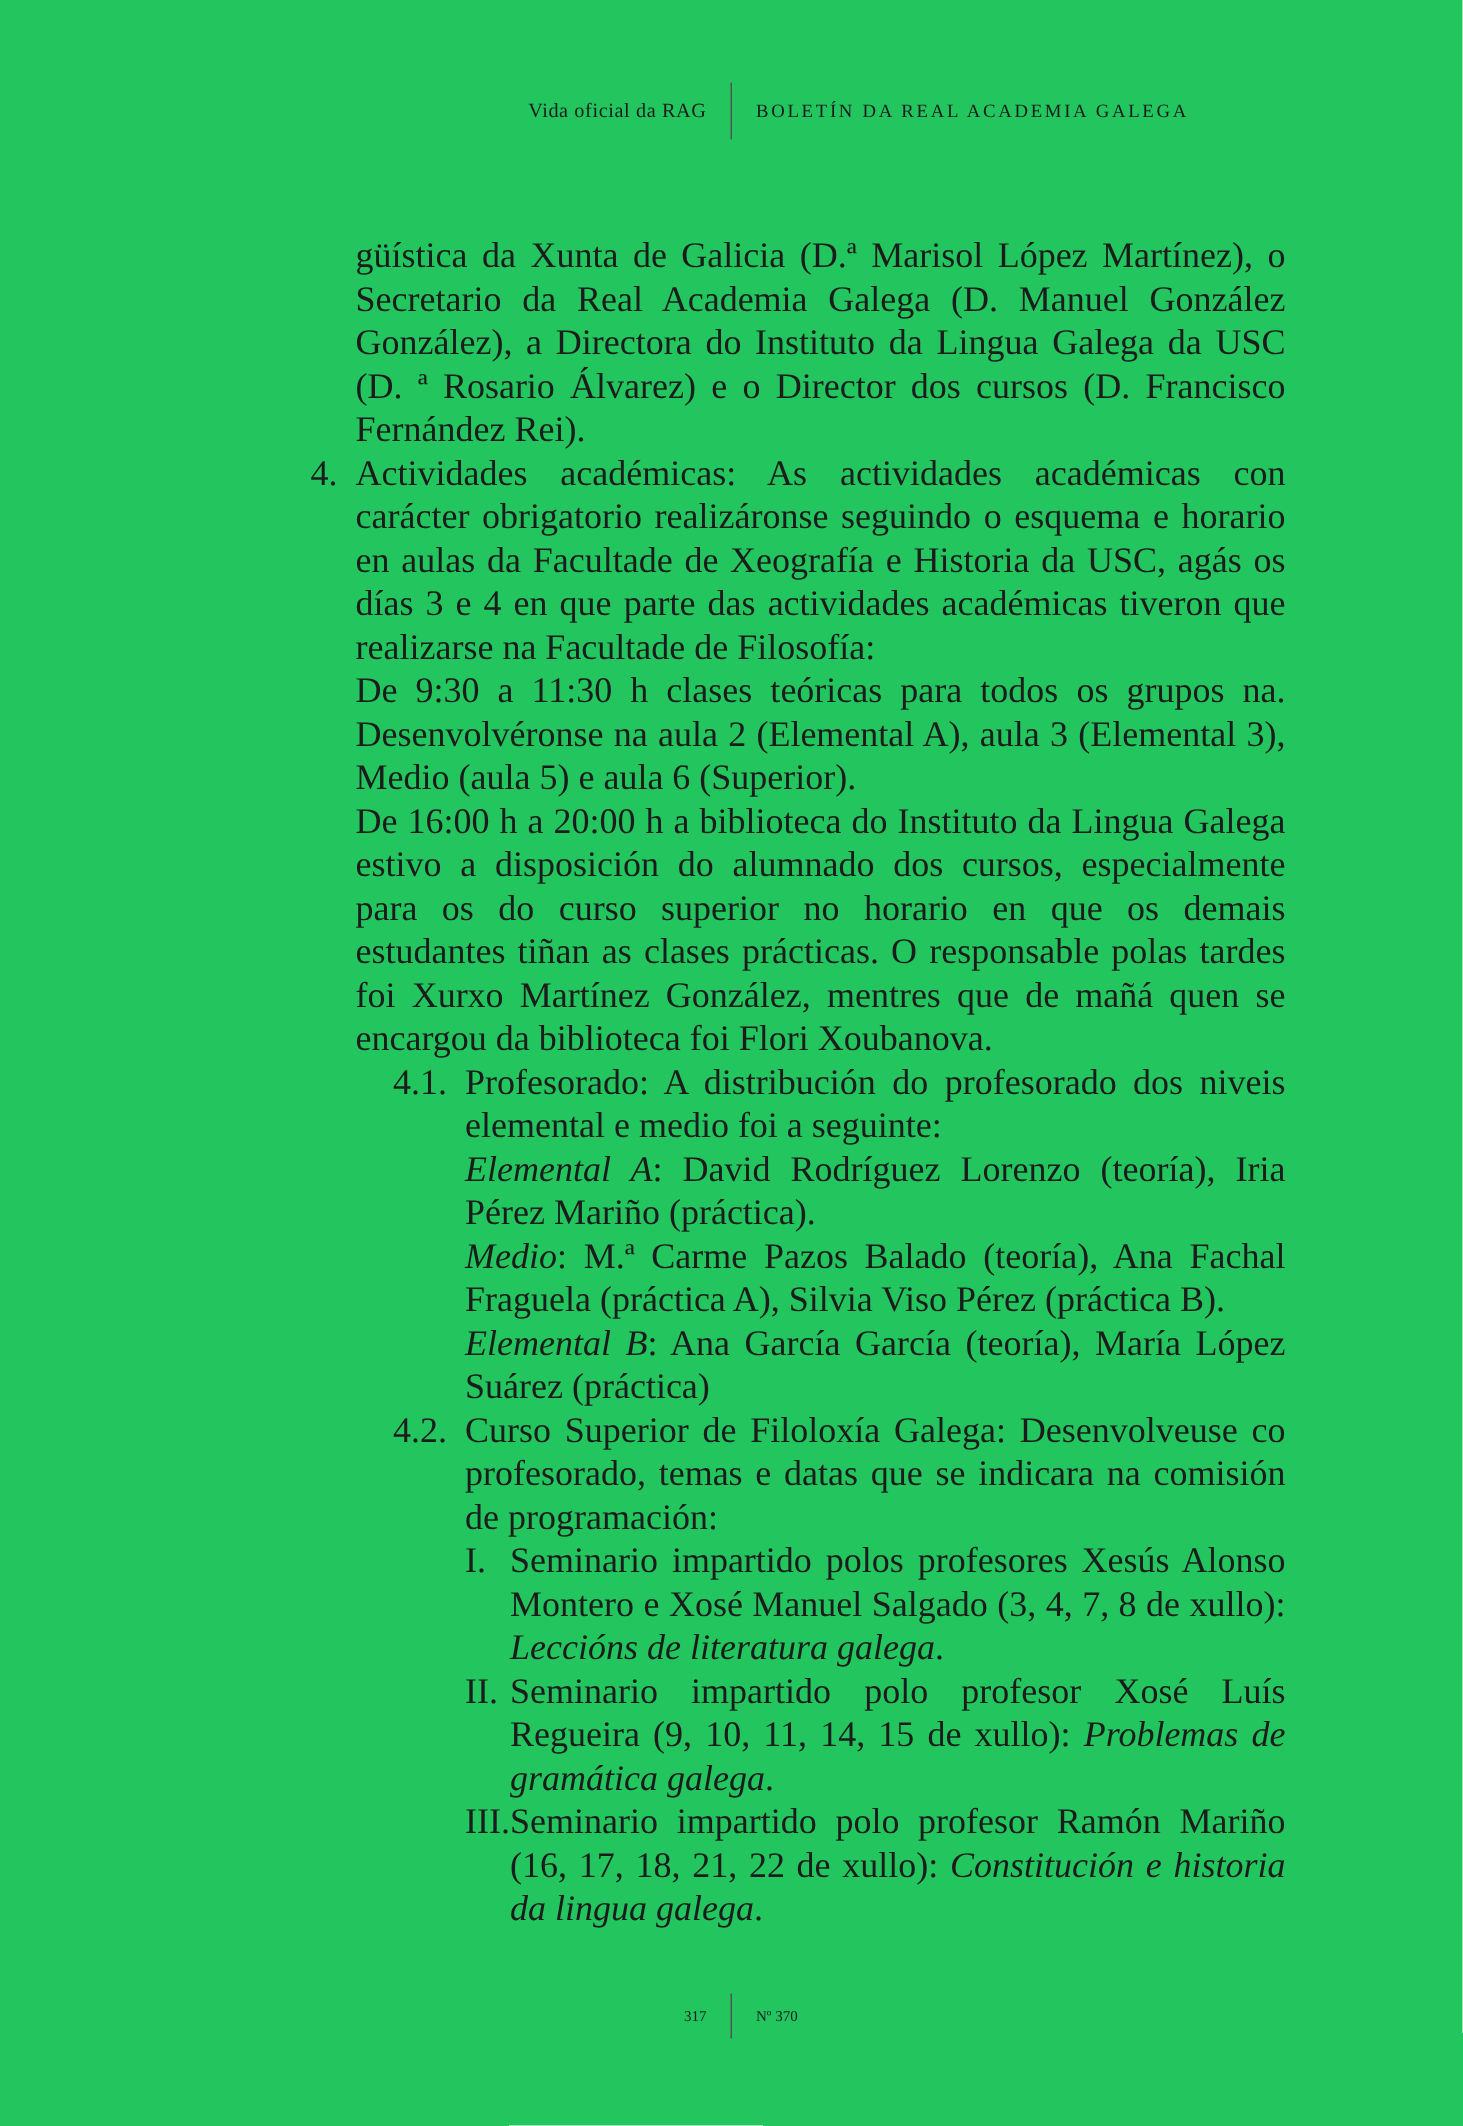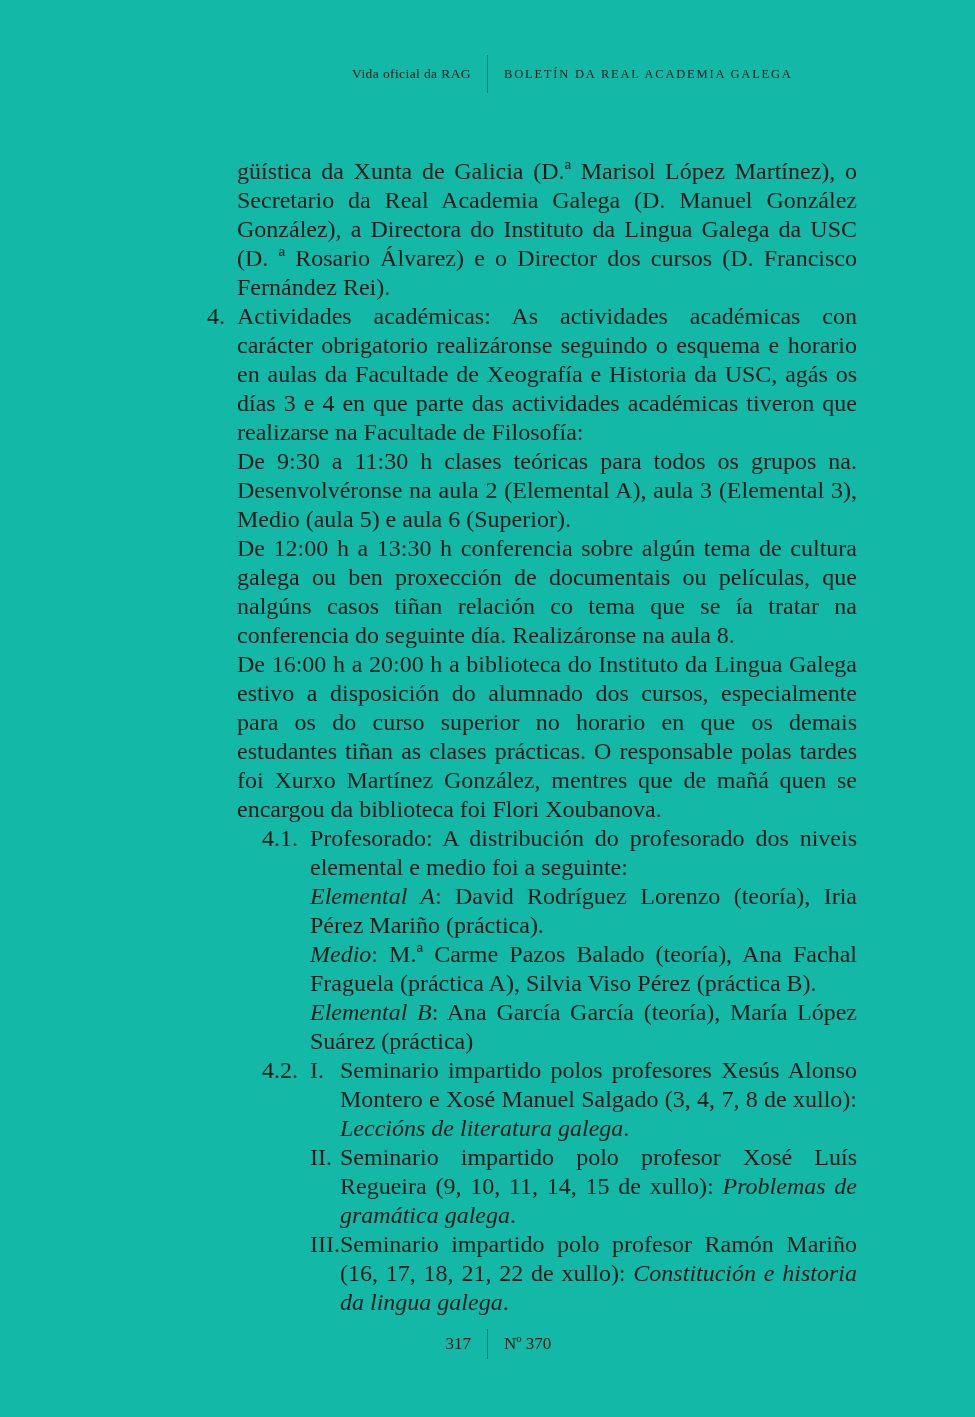--- a/index.html
+++ b/index.html
@@ -1,20 +1,20 @@
 <!DOCTYPE html>
 <html><head>
 <meta charset="utf-8">
 <style>
   html, body { margin: 0; padding: 0; background: #ffffff; }
   .page {
     position: relative;
     width: 975px;
     height: 1417px;
-    background: #14b8a6;
+    background: #22c55e;
     font-family: "Liberation Serif", "DejaVu Serif", serif;
     color: #1c1c1c;
     overflow: hidden;
   }
 
   
   .page-header {
     position: absolute;
     top: 55px;
     left: 0;
@@ -79,21 +79,21 @@
 
   
   .page-footer {
     position: absolute;
     top: 1328px;
     left: 0;
     width: 100%;
     height: 32px;
     display: flex;
     align-items: center;
-    font-size: 17px;
+    font-size: 10px;
   }
   .footer-half-left {
     flex: 1;
     text-align: right;
     padding-right: 16px;
   }
   .footer-divider {
     width: 1px;
     height: 30px;
     background: #555555;
@@ -116,34 +116,34 @@
   </header>
 
   <main class="content">
 
     <p class="para">güística da Xunta de Galicia (D.ª Marisol López Martínez), o Secretario da Real Academia Galega (D. Manuel González González), a Directora do Instituto da Lingua Galega da USC (D. ª Rosario Álvarez) e o Director dos cursos (D. Francisco Fernández Rei).</p>
 
     <div class="numbered-item">
       <span class="item-number">4.</span>
       <p class="para">Actividades académicas: As actividades académicas con carácter obrigatorio realizáronse seguindo o esquema e horario en aulas da Facultade de Xeografía e Historia da USC, agás os días 3 e 4 en que parte das actividades académicas tiveron que realizarse na Facultade de Filosofía:</p>
       <p class="para">De 9:30 a 11:30 h clases teóricas para todos os grupos na. Desenvolvéronse na aula 2 (Elemental A), aula 3 (Elemental 3), Medio (aula 5) e aula 6 (Superior).</p>
-      <p class="para">De 12:00 h a 13:30 h conferencia sobre algún tema de cultura galega ou ben proxección de documentais ou películas, que nalgúns casos tiñan relación co tema que se ía tratar na conferencia do seguinte día. Realizáronse na aula 8.</p>
       <p class="para">De 16:00 h a 20:00 h a biblioteca do Instituto da Lingua Galega estivo a disposición do alumnado dos cursos, especialmente para os do curso superior no horario en que os demais estudantes tiñan as clases prácticas. O responsable polas tardes foi Xurxo Martínez González, mentres que de mañá quen se encargou da biblioteca foi Flori Xoubanova.</p>
     </div>
 
     <div class="sub-item">
       <span class="sub-number">4.1.</span>
       <p class="para">Profesorado: A distribución do profesorado dos niveis elemental e medio foi a seguinte:</p>
       <p class="para"><em>Elemental A</em><span>: David Rodríguez Lorenzo (teoría), Iria Pérez Mariño (práctica).</span></p>
       <p class="para"><em>Medio</em><span>: M.ª Carme Pazos Balado (teoría), Ana Fachal Fraguela (práctica A), Silvia Viso Pérez (práctica B).</span></p>
       <p class="para"><em>Elemental B</em><span>: Ana García García (teoría), María López Suárez (práctica)</span></p>
     </div>
 
     <div class="sub-item">
       <span class="sub-number">4.2.</span>
+      <p class="para">Curso Superior de Filoloxía Galega: Desenvolveuse co profesorado, temas e datas que se indicara na comisión de programación:</p>
 
       <div class="seminar">
         <span class="seminar-numeral">I.</span>
         <p class="para"><span>Seminario impartido polos profesores Xesús Alonso Montero e Xosé Manuel Salgado (3, 4, 7, 8 de xullo): </span><em>Leccións de literatura galega</em><span>.</span></p>
       </div>
 
       <div class="seminar">
         <span class="seminar-numeral">II.</span>
         <p class="para"><span>Seminario impartido polo profesor Xosé Luís Regueira (9, 10, 11, 14, 15 de xullo): </span><em>Problemas de gramática galega</em><span>.</span></p>
       </div>

